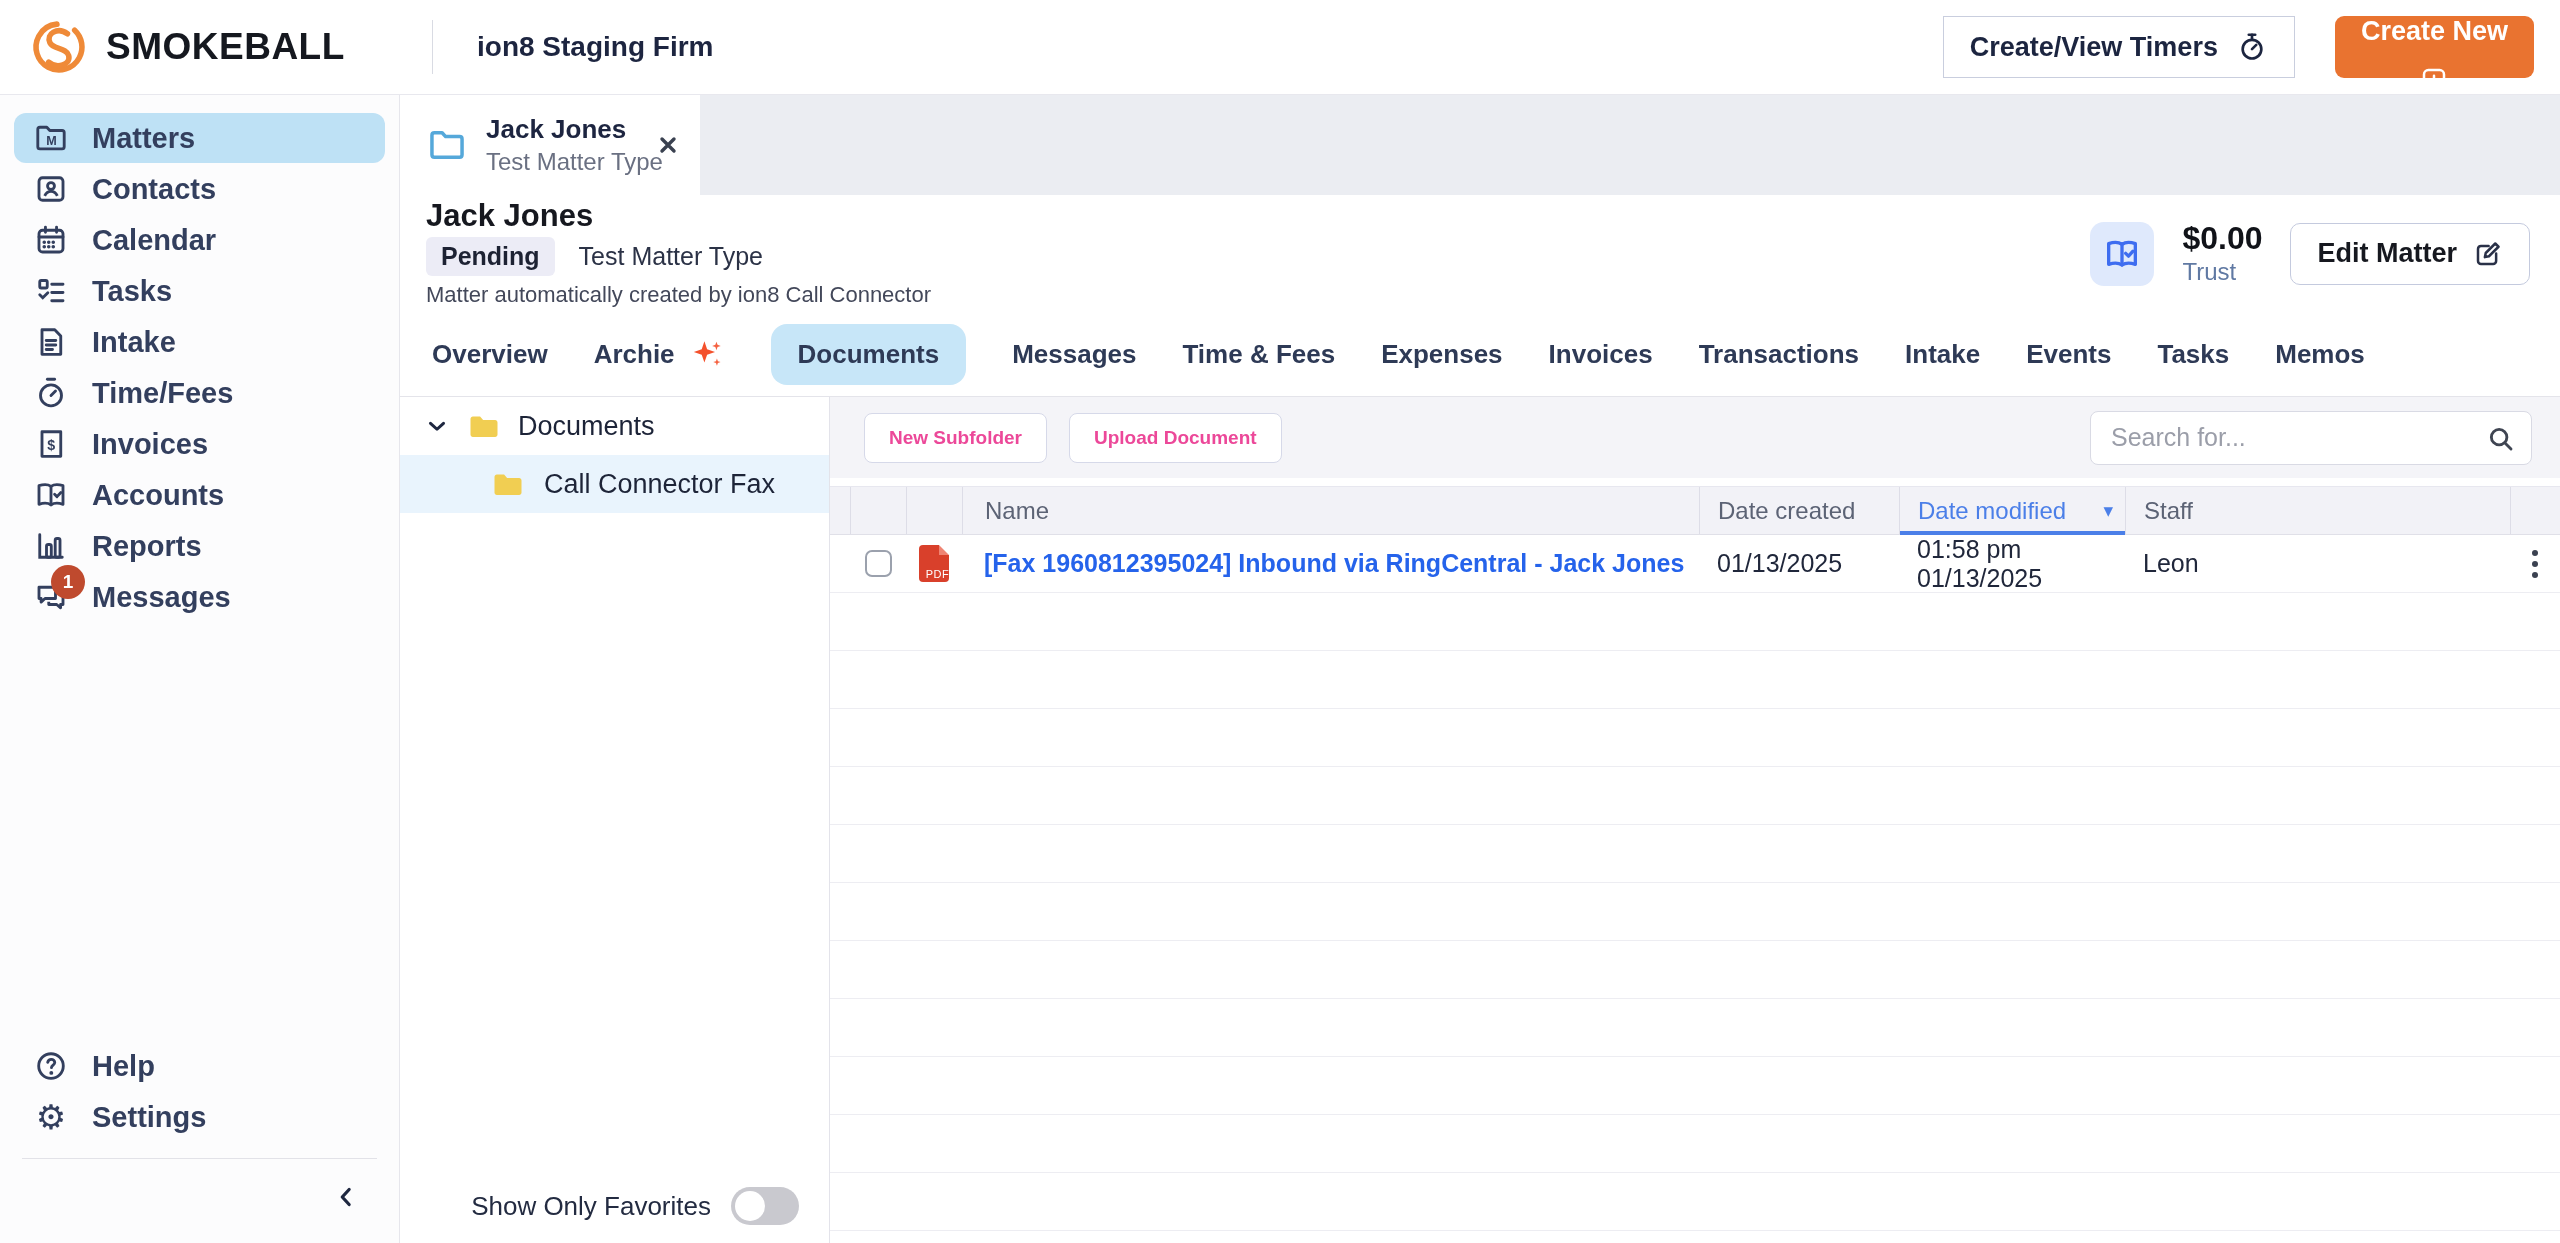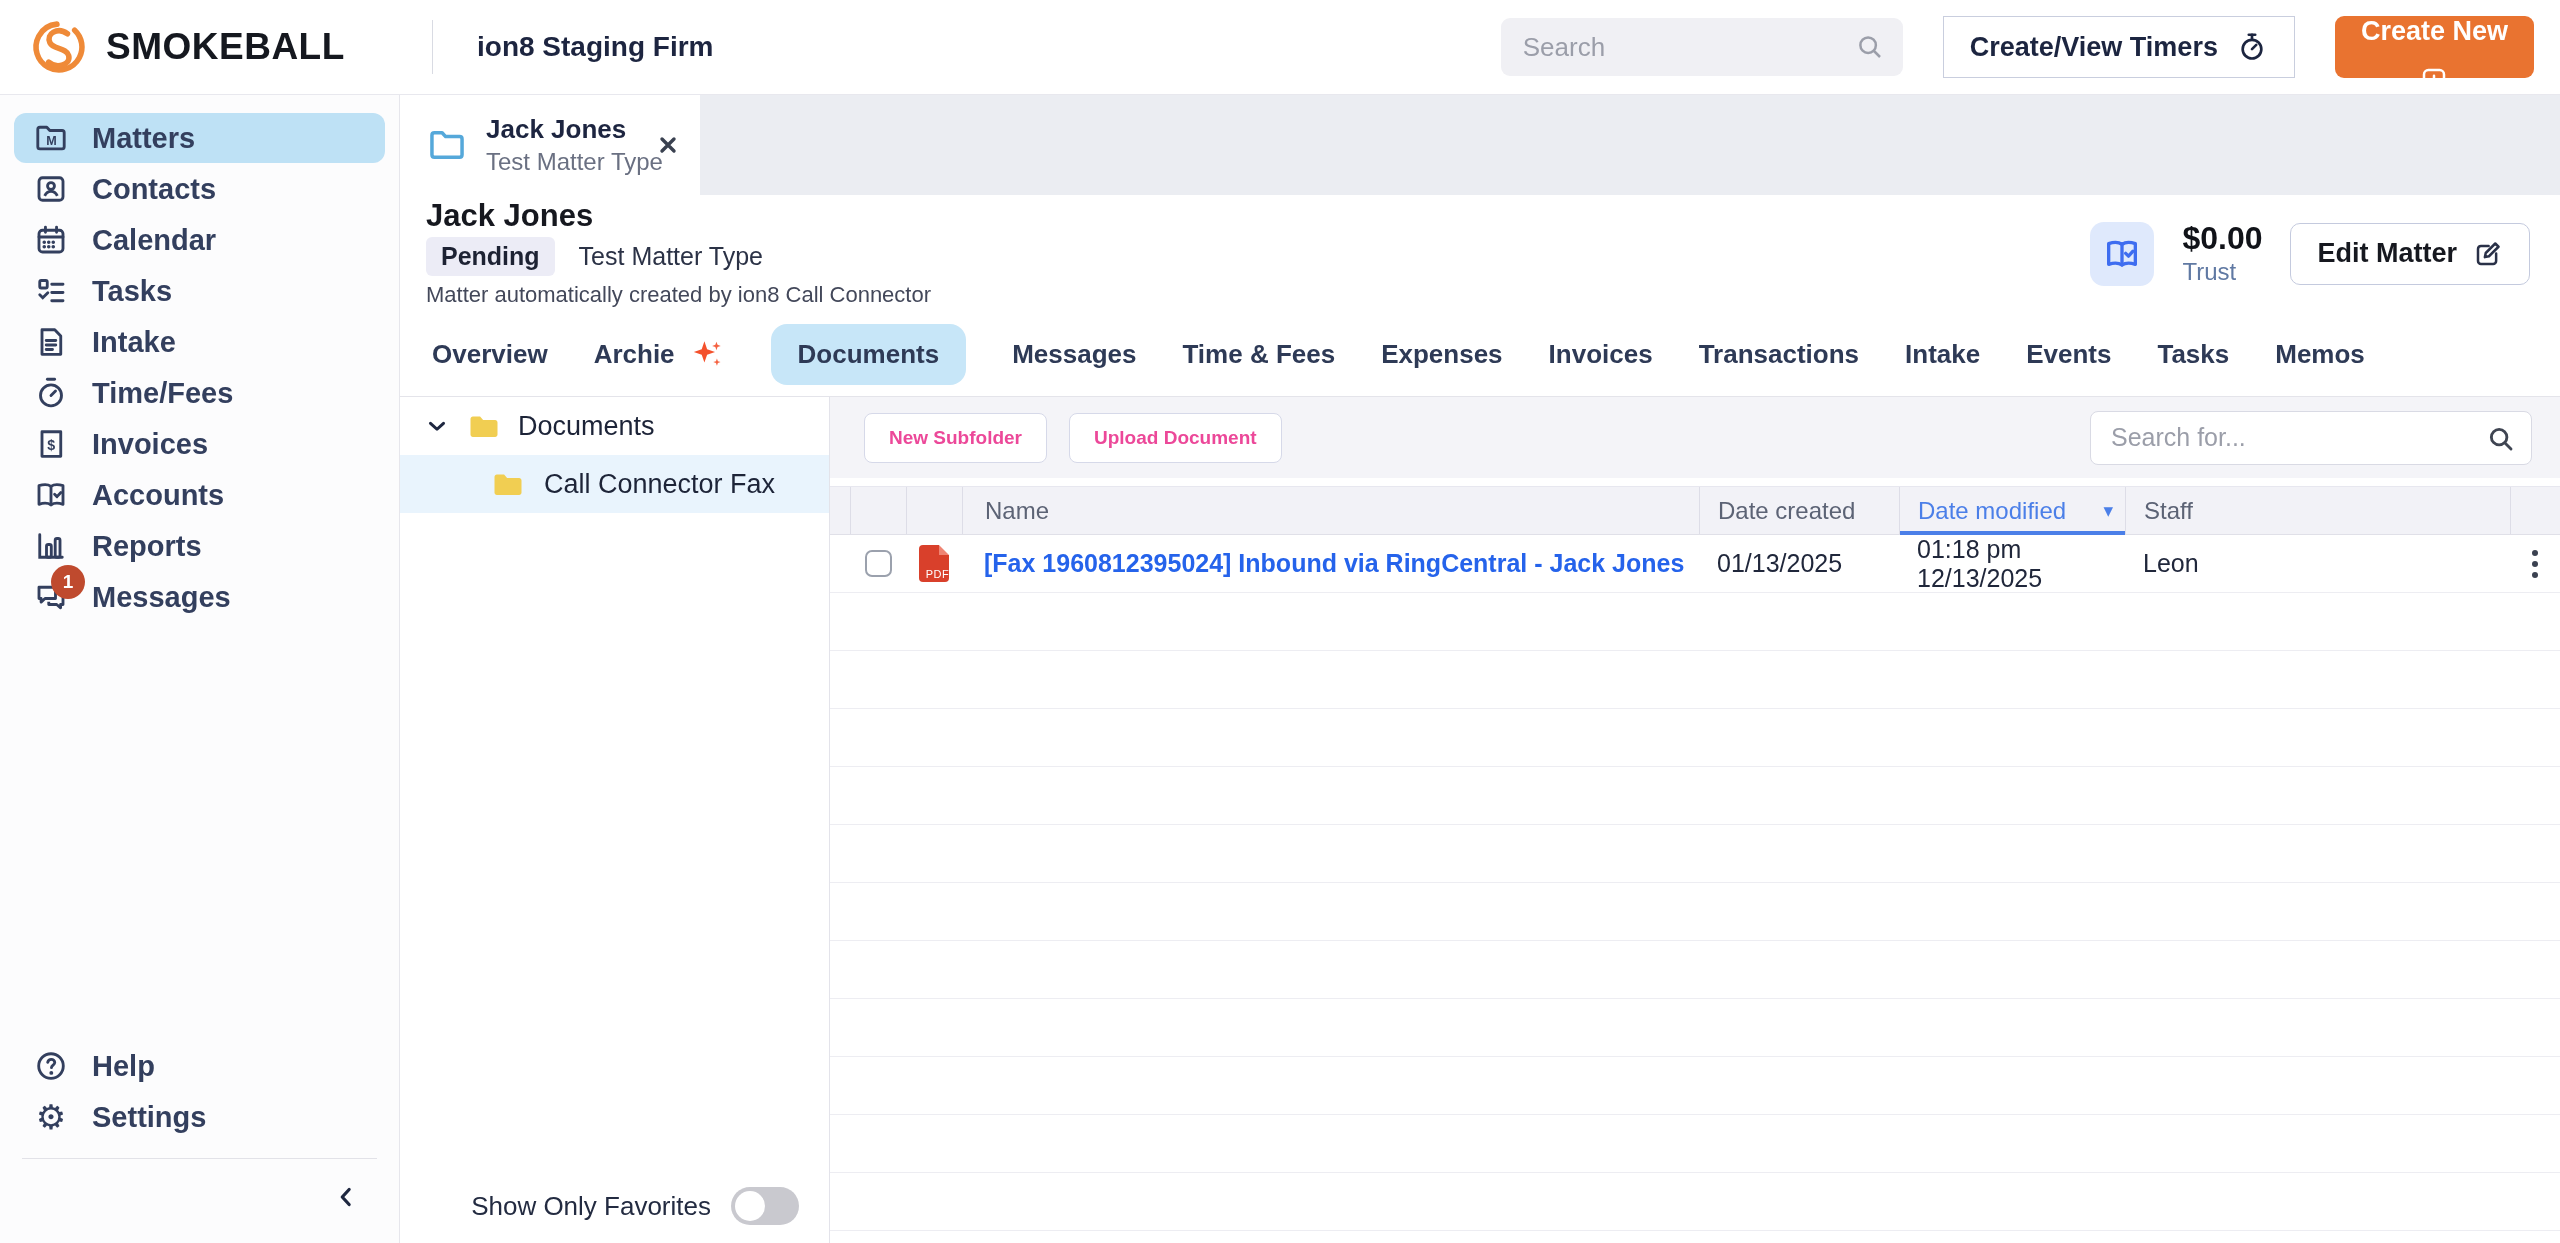--- a/index.html
+++ b/index.html
@@ -148,29 +148,20 @@
         <circle cx="24" cy="24" r="19" stroke="#EF8A38" stroke-width="4.6" stroke-linecap="round" stroke-dasharray="78 16 78 16" transform="rotate(28 24 24)"></circle>
         <path d="M31 13 C23 7 13 13 16.5 20.5 C19 26 30 24.5 32 31 C34 38.5 22.5 42.5 15.5 36.5" stroke="#EF8A38" stroke-width="4.6" stroke-linecap="round" fill="none"></path>
       </svg>
     </span>
     <span class="brand-name">SMOKEBALL</span>
   </div>
   <div class="topbar-divider"></div>
   <div class="firm-name">ion8 Staging Firm</div>
 
   <div class="topbar-right">
-    <div class="search-global">
-      <input type="text" placeholder="Search" style="">
-      <span class="mag">
-        <svg width="30" height="30" viewBox="0 0 24 24" fill="none" stroke="#9b9ea9" stroke-width="2">
-          <circle cx="10.5" cy="10.5" r="6.2"></circle>
-            <path d="M15.2 15.2 L20 20"></path>
-        </svg>
-      </span>
-    </div>
     <button class="btn-timers">
       <span>Create/View Timers</span>
       <span>
         <svg width="32" height="32" viewBox="0 0 24 24" fill="none" stroke="#1c2540" stroke-width="2" stroke-linecap="round">
           <circle cx="12" cy="13.6" r="7"></circle>
             <path d="M9.6 2.8h4.8"></path>
             <path d="M12 2.8v3"></path>
             <path d="M12 13.6l3.2-3.2"></path>
         </svg>
       </span>
@@ -496,21 +487,21 @@
               </div>
             <div class="col-icon">
               <span class="pdf-ic">
                 <span class="pdf-label">PDF</span>
               </span>
             </div>
             <div class="col-name">
                 <span class="doc-link">[Fax 1960812395024] Inbound via RingCentral - Jack Jones</span>
               </div>
             <div class="col-created">01/13/2025</div>
-            <div class="col-mod">01:18 pm 12/13/2025</div>
+            <div class="col-mod">01:58 pm 01/13/2025</div>
             <div class="col-staff">Leon</div>
             <div class="col-menu">
               <span class="kebab">
                   <i></i>
                   <i></i>
                   <i></i>
                 </span>
             </div>
           </div>
 

